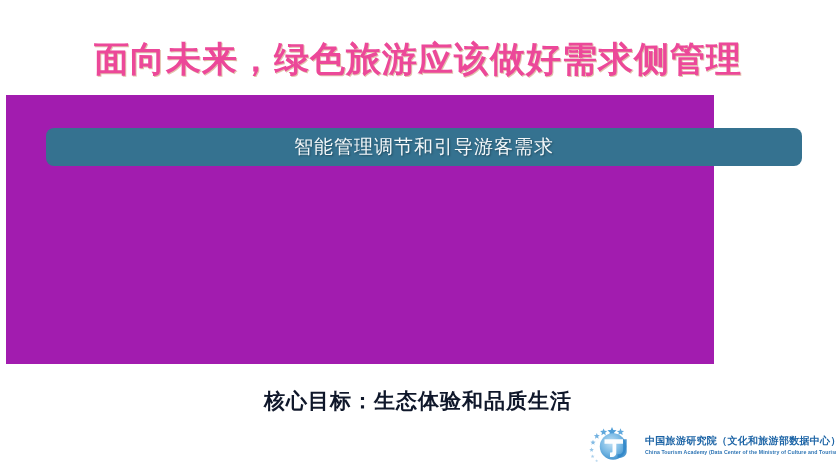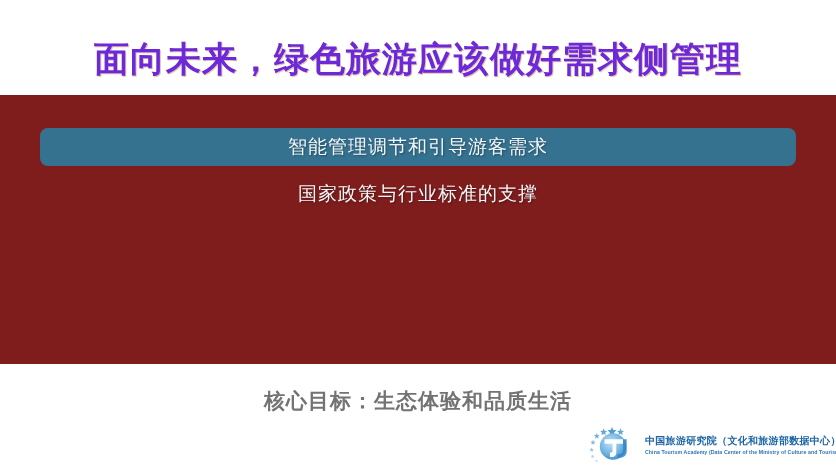--- a/index.html
+++ b/index.html
@@ -19,33 +19,33 @@
   .slide-title {
     position: absolute;
     top: 36px;
     left: 0;
     width: 836px;
     text-align: center;
     font-family: "Liberation Sans", sans-serif;
     font-size: 35px;
     font-weight: bold;
     letter-spacing: 1px;
-    color: #6d28d9;
+    color: #ec4899;
     text-shadow: 1px 1px 0 rgba(190,120,70,0.45);
     white-space: nowrap;
   }
 
   
   .panel {
     position: absolute;
     top: 95px;
-    left: 0;
-    width: 836px;
+    left: 6px;
+    width: 708px;
     height: 269px;
-    background: #7f1d1d;
+    background: #a21caf;
   }
 
   .rows {
     position: absolute;
     top: 33px;
     left: 40px;
     width: 756px;
   }
 
   .row {
@@ -73,21 +73,21 @@
   .conclusion {
     position: absolute;
     top: 387px;
     left: 0;
     width: 836px;
     text-align: center;
     font-family: Liberation Serif, serif;
     font-size: 21px;
     font-weight: bold;
     letter-spacing: 1px;
-    color: #737373;
+    color: #0f172a;
     white-space: nowrap;
   }
 
   
   .logo {
     position: absolute;
     left: 586px;
     top: 426px;
     display: flex;
     align-items: center;
@@ -128,23 +128,20 @@
 
 <div class="panel">
   <div class="rows">
 
     <div class="row alt">
       <span class="row-label">智能管理调节和引导游客需求</span>
     </div>
 
 
 
-    <div class="row">
-      <span class="row-label">国家政策与行业标准的支撑</span>
-    </div>
 
 
   </div>
 </div>
 
 <div class="conclusion">核心目标：生态体验和品质生活</div>
 
 <div class="logo">
   <svg class="logo-mark" viewBox="0 0 52 36">
     <defs>

